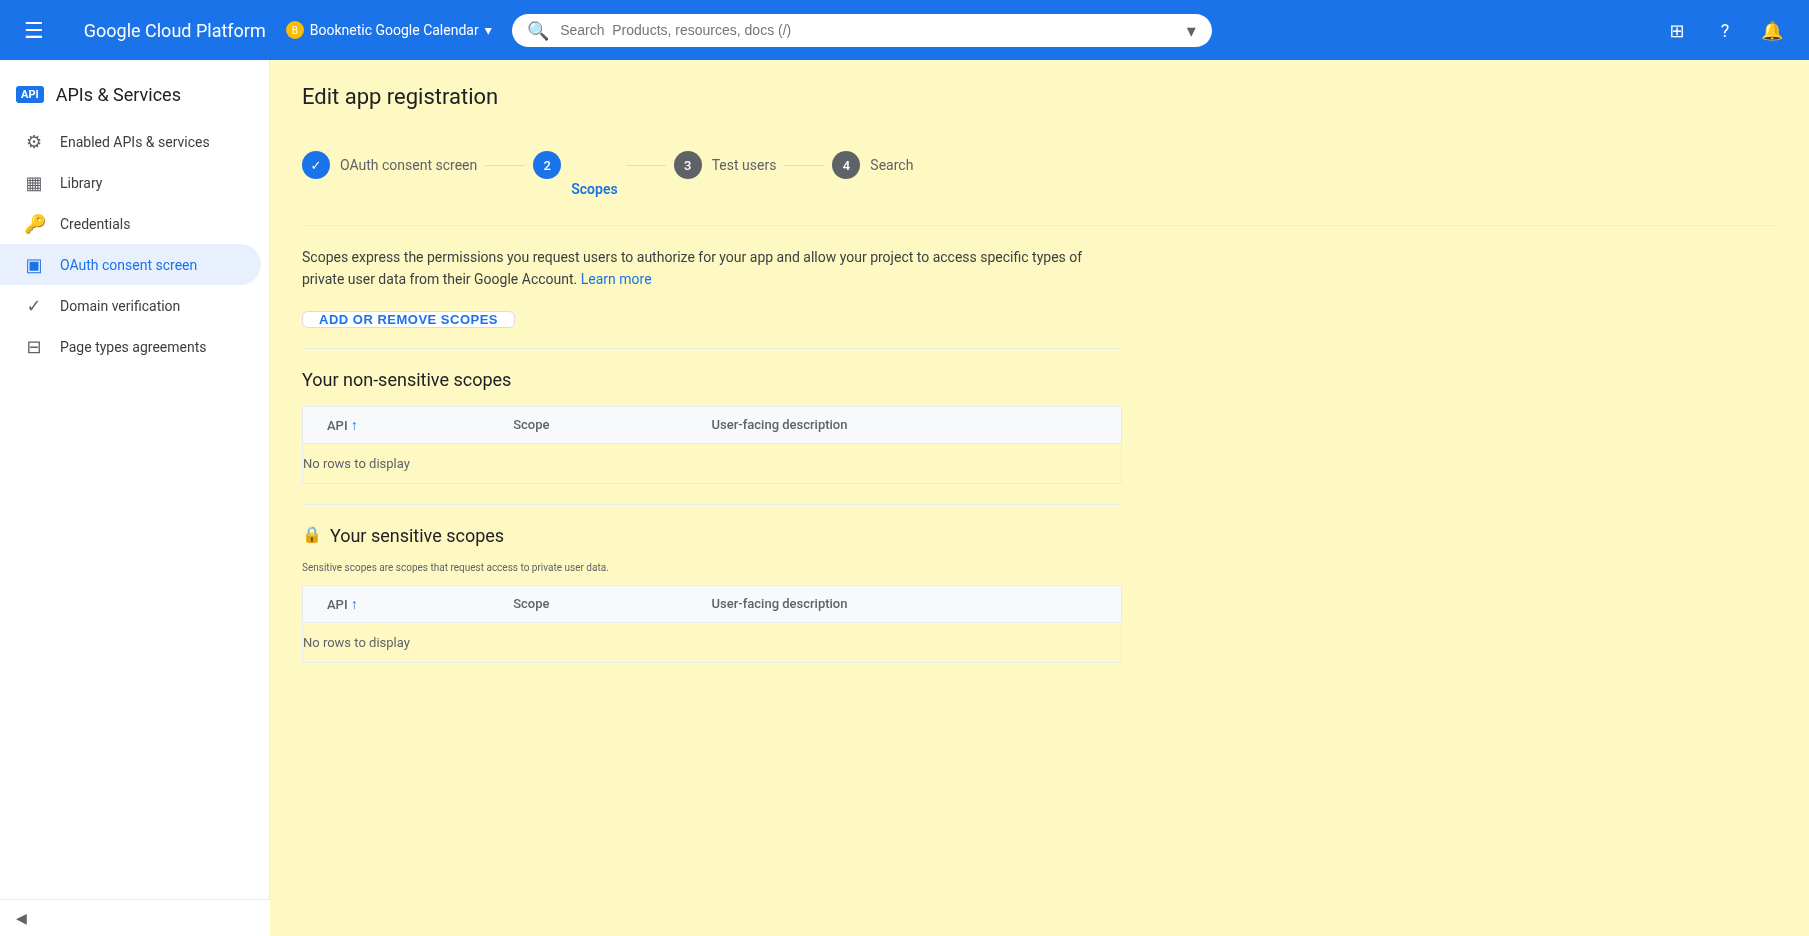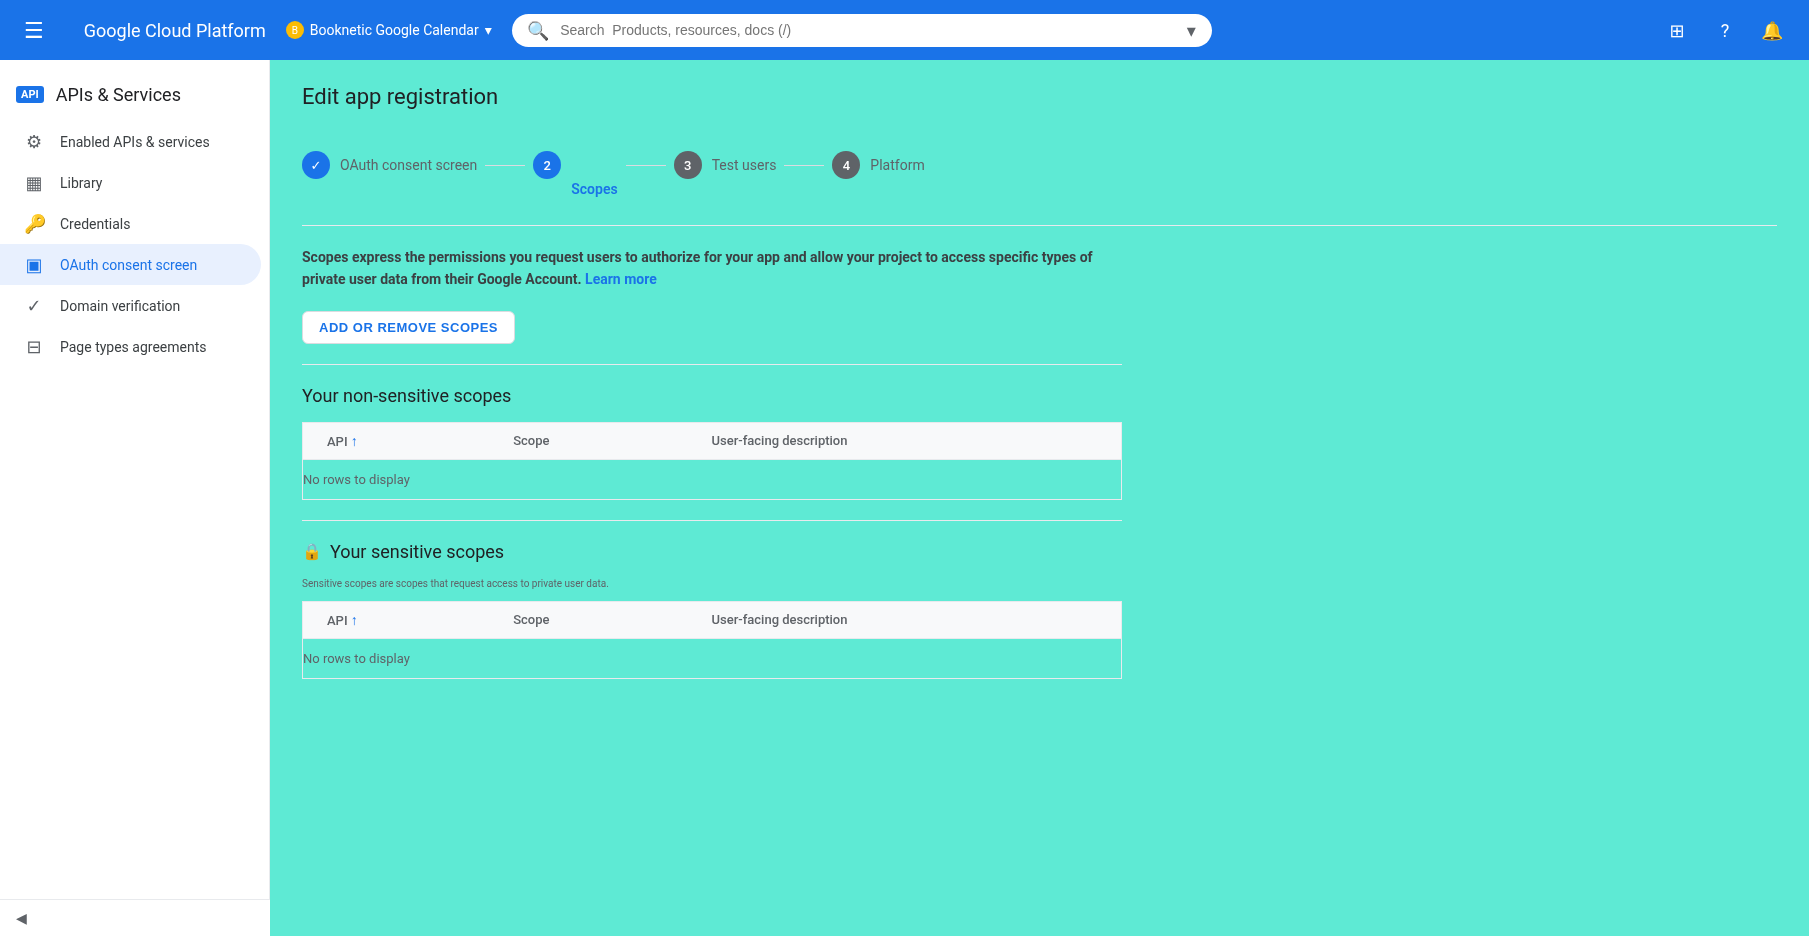--- a/index.html
+++ b/index.html
@@ -145,21 +145,21 @@
       cursor: pointer;
       color: #5f6368;
       background: white;
     }
 
     
     .main {
       margin-left: 270px;
       flex: 1;
       padding: 24px 32px;
-      background: #5eead4;
+      background: #fef9c3;
       min-height: calc(100vh - 60px);
     }
 
     .page-title {
       font-size: 22px;
       font-weight: 400;
       color: #202124;
       margin-bottom: 24px;
     }
 
@@ -218,46 +218,45 @@
 
     
     .content-section {
       max-width: 820px;
     }
     .scopes-description {
       font-size: 14px;
       color: #3c4043;
       line-height: 1.6;
       margin-bottom: 20px;
-      font-weight: bold;
     }
     .learn-more {
       color: #1a73e8;
       text-decoration: none;
     }
 
     .btn-outlined {
       border: 1px solid #dadce0;
       background: white;
       color: #1a73e8;
       font-size: 13px;
       font-weight: 600;
       letter-spacing: 0.5px;
-      padding: 8px 16px;
+      padding: 0 16px;
       border-radius: 6px;
       cursor: pointer;
       text-transform: uppercase;
     }
 
     .section-title {
       font-size: 18px;
       font-weight: 400;
       color: #202124;
       margin: 12px 0 16px 0;
-      display: flex; align-items: center; gap: 8px;
+      display: flex; gap: 8px;
     }
     .section-subtitle {
       font-size: 10px;
       color: #5f6368;
       margin-bottom: 12px;
     }
 
     
     .scope-table {
       width: 100%;
@@ -398,21 +397,21 @@
           <span>3</span>
         </div>
         <span class="step-label">Test users</span>
       </div>
       <div class="step-connector"></div>
 
       <div class="step">
         <div class="step-circle inactive">
           <span>4</span>
         </div>
-        <span class="step-label">Platform</span>
+        <span class="step-label">Search</span>
       </div>
     </div>
 
     <hr class="divider">
 
     <div class="content-section">
       <p class="scopes-description">
         <span>Scopes express the permissions you request users to authorize for your app and allow your project to access specific types of private user data from their Google Account.</span>
         <a href="#" class="learn-more">Learn more</a>
       </p>

